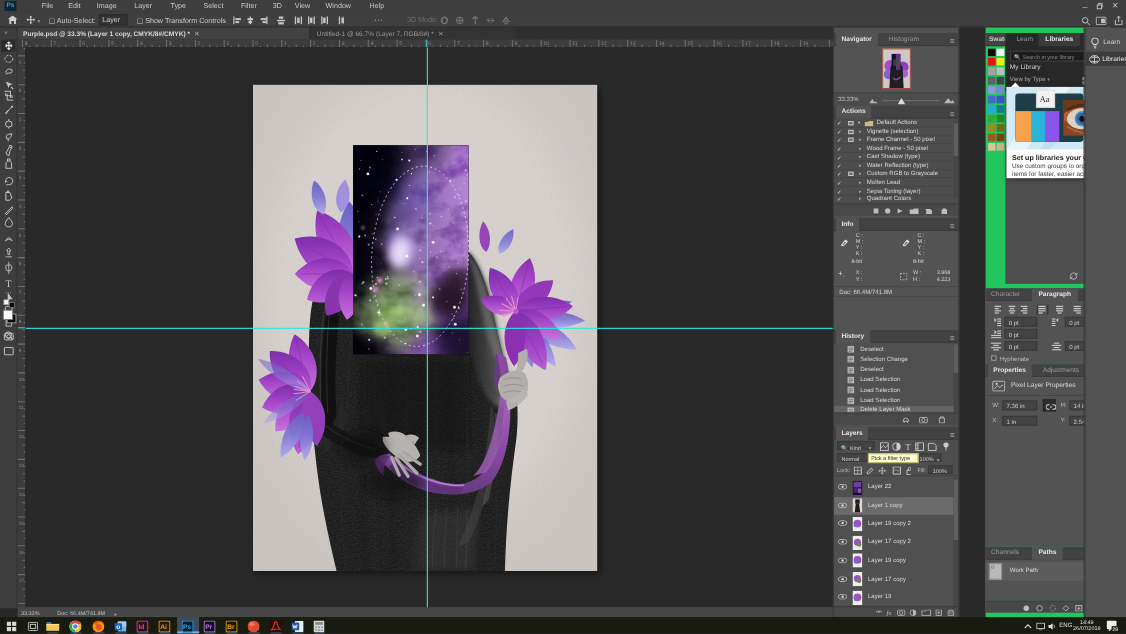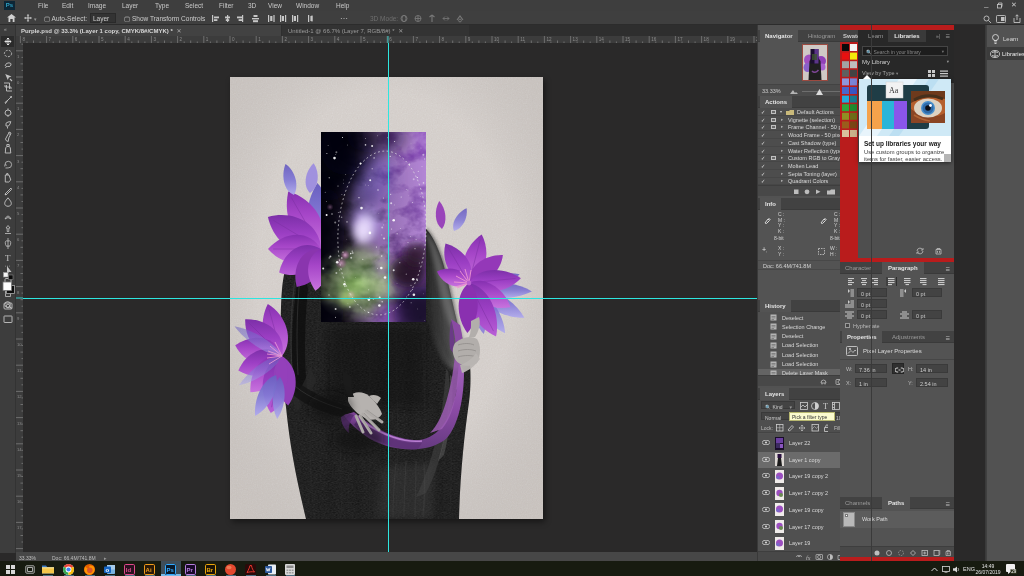--- a/index.html
+++ b/index.html
@@ -6,21 +6,21 @@
 #menubar{position:absolute;left:0;top:0;width:1024px;height:11px;background:#3e3e3e;color:#c9c9c9;font-size:6.5px}
 .menu{position:absolute;top:2px}
 #optionsbar{position:absolute;left:0;top:11px;width:1024px;height:14px;background:#3f3f3f;border-bottom:1px solid #2c2c2c;color:#ccc}
 #toolbar{position:absolute;left:0;top:25px;width:16px;height:528px;background:#3d3d3d;border-right:1px solid #333}
 #tabbar{position:absolute;left:16px;top:25px;width:742px;height:11px;background:#2e2e2e}
 #hruler{position:absolute;left:16px;top:36px;width:742px;height:7px;background:#3c3c3c;border-bottom:1px solid #2a2a2a}
 #vruler{position:absolute;left:16px;top:43px;width:7px;height:510px;background:#3c3c3c;border-right:1px solid #2a2a2a}
 #pasteboard{position:absolute;left:23px;top:43px;width:735px;height:510px;background:#2a2929;overflow:hidden}
 #statusbar{position:absolute;left:16px;top:552px;width:742px;height:10px;background:#474747;color:#c0c0c0;font-size:5px}
 #panelcol1{position:absolute;left:758px;top:25px;width:114px;height:537px;background:#525252}
-#panelcol2{position:absolute;left:840px;top:25px;width:114px;height:537px;background:#b91c1c}
+#panelcol2{position:absolute;left:896px;top:25px;width:114px;height:537px;background:#22c55e}
 #rightstrip{position:absolute;left:986px;top:25px;width:38px;height:537px;background:#525252;border-left:1px solid #404040}
 #taskbar{position:absolute;left:0;top:561px;width:1024px;height:15px;background:#171b10}
 .guide-v{position:absolute;background:#2ee6e0;width:1px}
 .guide-h{position:absolute;background:#2ee6e0;height:1px}
 </style></head>
 <body>
 <div id="menubar">
  <div style="position:absolute;left:4px;top:1px;width:11px;height:9px;background:#0d2636;color:#2fa3c7;font-size:6px;font-weight:bold;text-align:center;line-height:9px">Ps</div>
  <span class="menu" style="left:38px">File</span>
  <span class="menu" style="left:62px">Edit</span>

